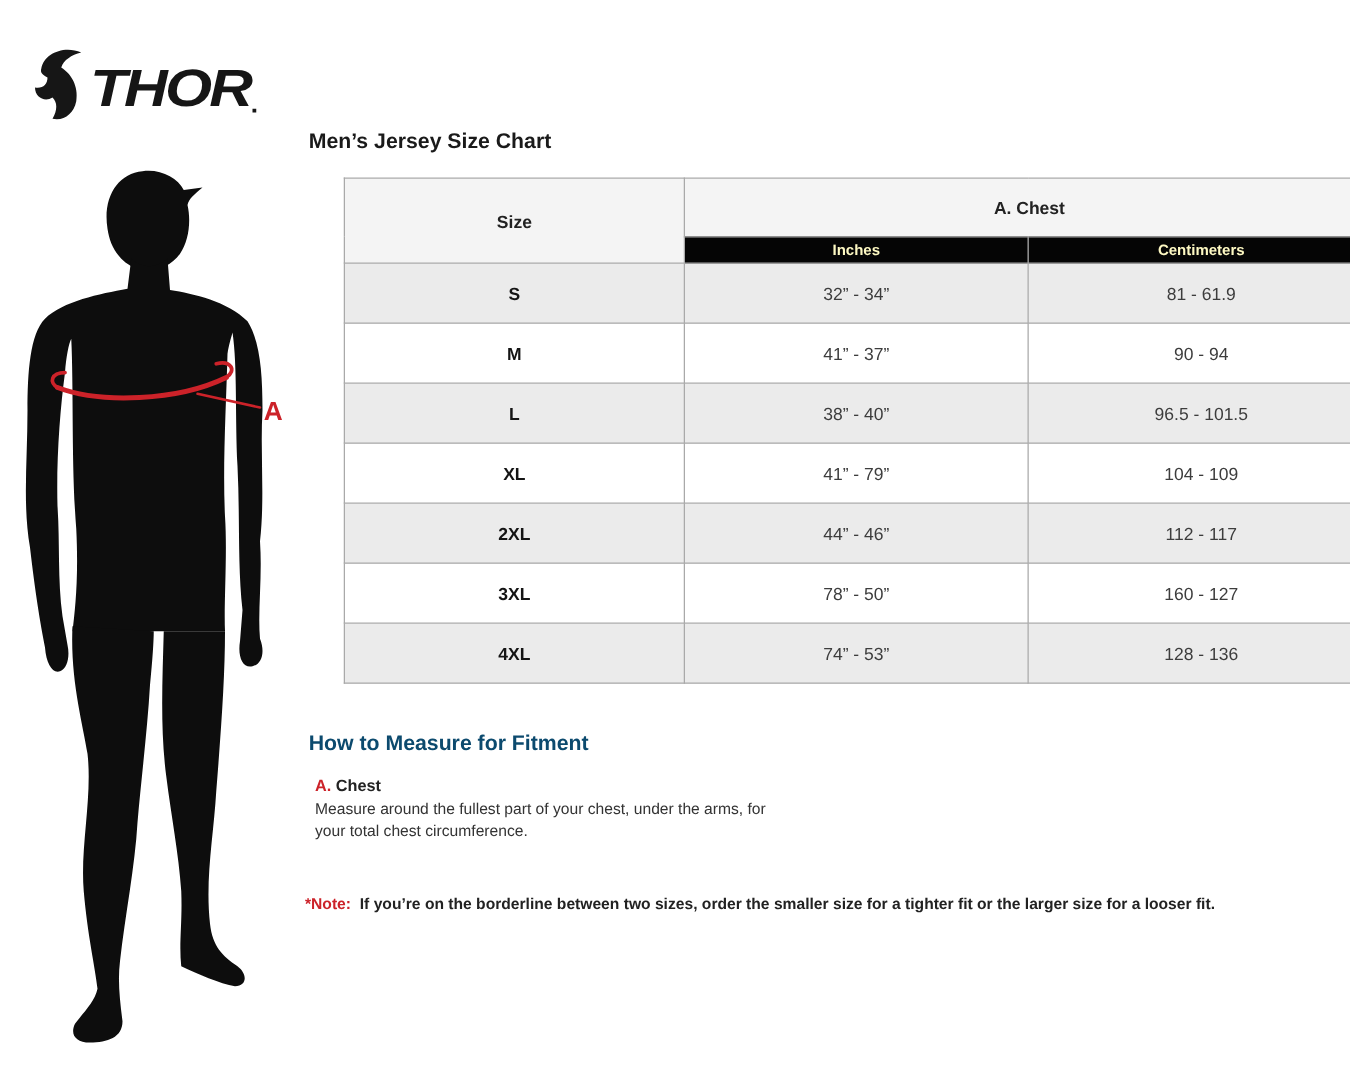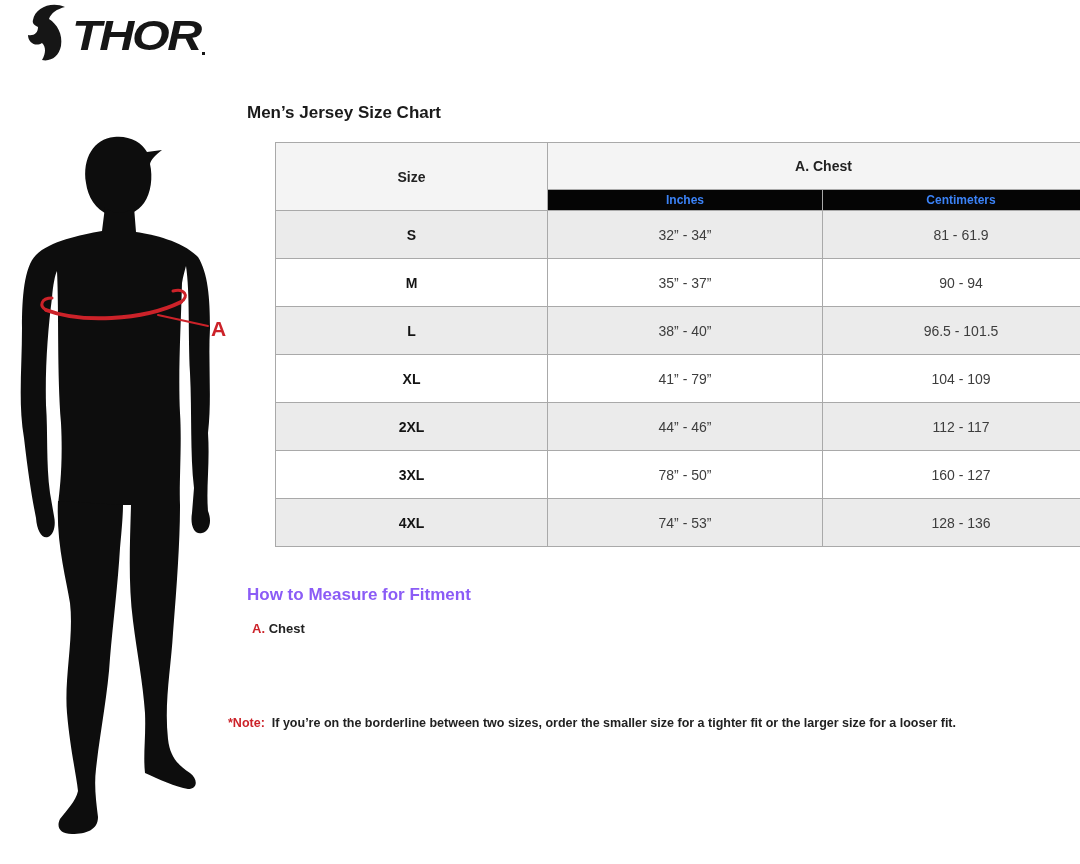--- a/index.html
+++ b/index.html
@@ -4,21 +4,21 @@
 <style>
   html,body{margin:0;padding:0;background:#fff;}
   body{
     width:1080px;height:864px;position:relative;overflow:hidden;
     font-family:"Liberation Sans",sans-serif;
     -webkit-font-smoothing:antialiased;
   }
   .abs{position:absolute;}
 
   
-  #logo{left:25px;top:0;}
+  #logo{left:25px;top:35px;}
 
   
   #figure{left:10px;top:133px;}
 
   
   .page-title{
     left:247px;top:103px;
     font-size:17px;font-weight:bold;color:#1a1a1a;letter-spacing:0;
   }
 
@@ -32,41 +32,41 @@
     border:1px solid #a9a9a9;text-align:center;vertical-align:middle;
     padding:0;
   }
   th.size-head{
     background:#f4f4f4;height:67px;font-size:14px;font-weight:bold;color:#222;
   }
   th.group-head{
     background:#f4f4f4;height:43px;font-size:14px;font-weight:bold;color:#222;
   }
   th.unit-bar{
-    background:#050505;color:#3b82f6;font-size:12px;font-weight:bold;
+    background:#050505;color:#fef9c3;font-size:12px;font-weight:bold;
     height:19px;border-top:4px solid #fff;
   }
   td.size-cell{font-weight:bold;color:#141414;}
   tr.size-row{height:48px;}
   tr.alt td{background:#ebebeb;}
 
   
   .measure-heading{
-    left:247px;top:585px;font-size:17px;font-weight:bold;color:#8b5cf6;
+    left:247px;top:585px;font-size:17px;font-weight:bold;color:#0c4a6e;
   }
   .measure-item{left:252px;top:621px;width:385px;}
   .measure-item .item-title{font-size:13px;font-weight:bold;color:#222;}
   .measure-item .item-title .red-key{color:#cc2229;}
   .measure-item .item-desc{
     margin:3px 0 0 0;font-size:12.5px;line-height:1.42;color:#333;
   }
 
   
   .note-line{
-    left:228px;top:716px;font-size:12.5px;font-weight:bold;color:#222;
+    left:244px;top:716px;font-size:12.5px;font-weight:bold;color:#222;
     white-space:nowrap;
   }
   .note-line .red-key{color:#cc2229;margin-right:7px;}
 </style>
 </head>
 <body>
 
 <div class="abs" id="logo">
   <svg width="182" height="64" viewBox="0 0 182 64">
     <g fill="#161616">
@@ -168,21 +168,21 @@
       </tr>
     </thead>
     <tbody>
       <tr class="size-row alt">
         <td class="size-cell">S</td>
         <td>32” - 34”</td>
         <td>81 - 61.9</td>
       </tr>
       <tr class="size-row">
         <td class="size-cell">M</td>
-        <td>35” - 37”</td>
+        <td>41” - 37”</td>
         <td>90 - 94</td>
       </tr>
       <tr class="size-row alt">
         <td class="size-cell">L</td>
         <td>38” - 40”</td>
         <td>96.5 - 101.5</td>
       </tr>
       <tr class="size-row">
         <td class="size-cell">XL</td>
         <td>41” - 79”</td>
@@ -207,17 +207,18 @@
   </table>
 </div>
 
 <div class="abs measure-heading">How to Measure for Fitment</div>
 
 <div class="abs measure-item">
   <div class="item-title">
     <span class="red-key">A.</span>
     <span>Chest</span>
   </div>
+  <p class="item-desc">Measure around the fullest part of your chest, under the arms, for your total chest circumference.</p>
 </div>
 
 <div class="abs note-line">
   <span class="red-key">*Note:</span><span>If you’re on the borderline between two sizes, order the smaller size for a tighter fit or the larger size for a looser fit.</span>
 </div>
 
 </body></html>

